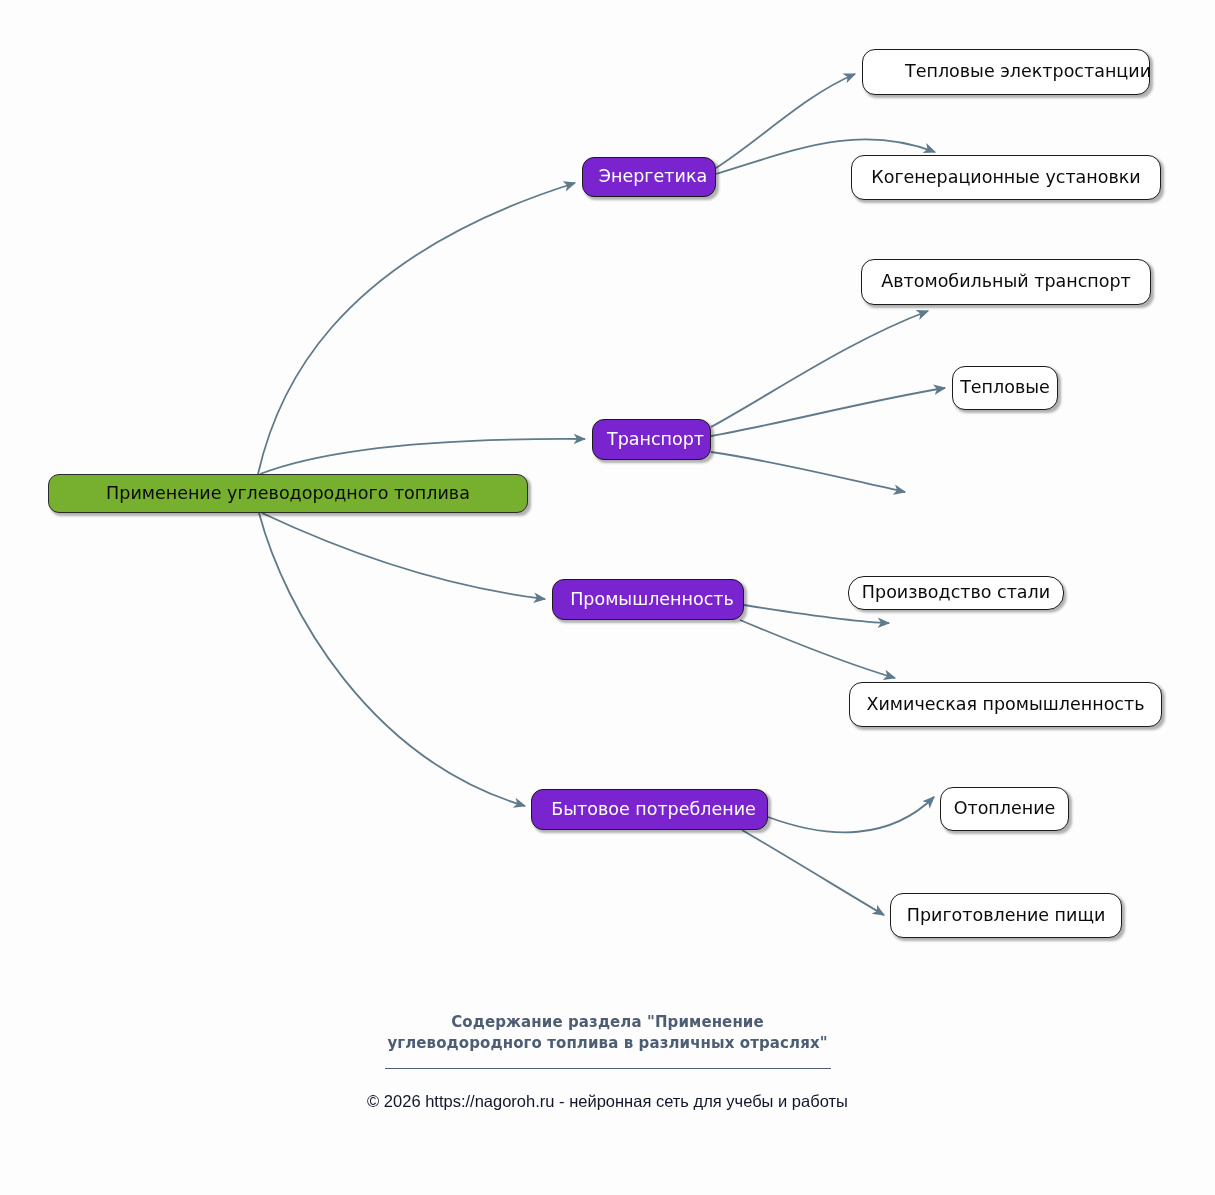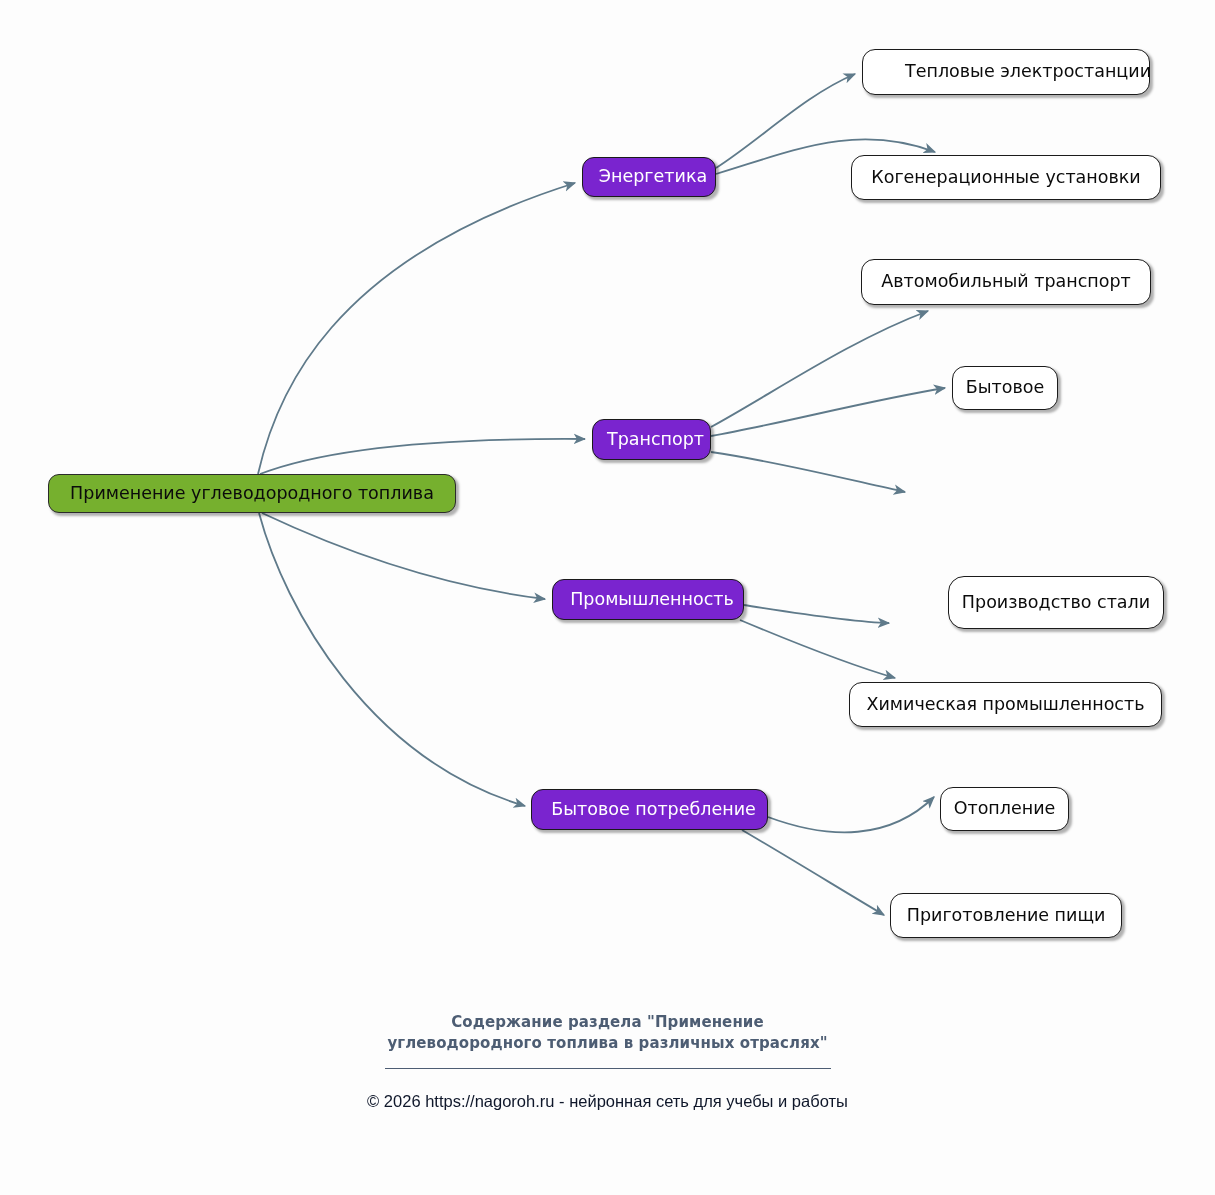--- a/index.html
+++ b/index.html
@@ -129,48 +129,48 @@
       <path d="M 711 452 C 780 462, 850 480, 905 492"></path>
 
       <path d="M 744 605 C 790 612, 850 622, 889 623"></path>
       <path d="M 740 620 C 790 641, 850 665, 895 678"></path>
 
       <path d="M 768 817 C 830 840, 890 840, 934 797"></path>
       <path d="M 742 830 C 790 858, 850 895, 884 915"></path>
     </g>
   </svg>
 
-  <div class="node node-root" style="left:48px; top:474px; width:408px; height:39px;">
+  <div class="node node-root" style="left:48px; top:474px; width:480px; height:39px;">
     <span>Применение углеводородного топлива</span>
   </div>
 
   <div class="node node-branch" style="left:582px; top:157px; width:134px; height:40px;">
     <span>Энергетика</span>
   </div>
   <div class="node node-leaf" style="left:862px; top:49px; width:288px; height:46px;padding-left:44px;">
     <span>Тепловые электростанции</span>
   </div>
   <div class="node node-leaf" style="left:851px; top:155px; width:310px; height:45px;text-align:right;">
     <span>Когенерационные установки</span>
   </div>
 
   <div class="node node-branch" style="left:592px; top:419px; width:119px; height:41px;">
     <span>Транспорт</span>
   </div>
   <div class="node node-leaf" style="left:861px; top:259px; width:290px; height:46px;">
     <span>Автомобильный транспорт</span>
   </div>
   <div class="node node-leaf" style="left:952px; top:366px; width:106px; height:44px;">
-    <span>Бытовое</span>
+    <span>Тепловые</span>
   </div>
 
   <div class="node node-branch" style="left:552px; top:579px; width:192px; height:41px;">
     <span>Промышленность</span>
   </div>
-  <div class="node node-leaf" style="left:948px; top:576px; width:216px; height:53px;border-radius:16px;">
+  <div class="node node-leaf" style="left:848px; top:576px; width:216px; height:34px;border-radius:16px;">
     <span>Производство стали</span>
   </div>
   <div class="node node-leaf" style="left:849px; top:682px; width:313px; height:45px;">
     <span>Химическая промышленность</span>
   </div>
 
   <div class="node node-branch" style="left:531px; top:789px; width:237px; height:41px;">
     <span>Бытовое потребление</span>
   </div>
   <div class="node node-leaf" style="left:940px; top:787px; width:129px; height:44px;">

